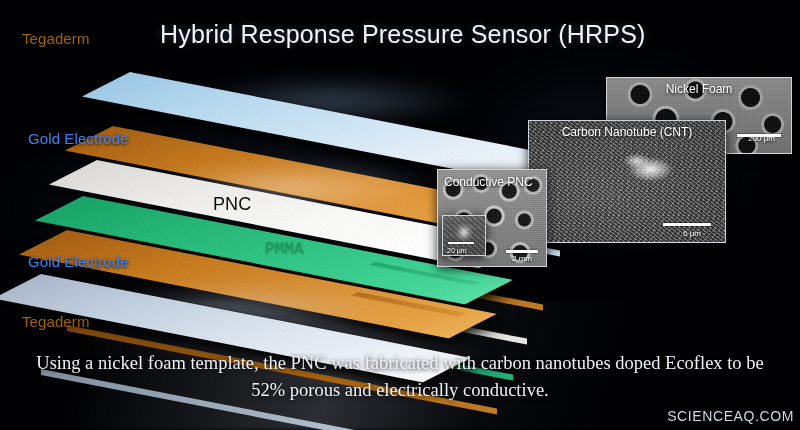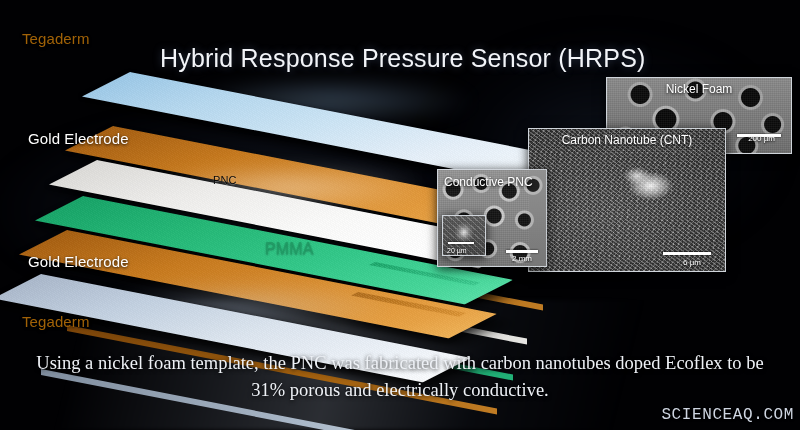--- a/index.html
+++ b/index.html
@@ -43,21 +43,20 @@
   }
   
   #title {
     position: absolute; left: 160px; top: 20px;
     width: 500px;
     color: #f2f4f8;
     font-size: 25px; font-weight: 400;
     letter-spacing: .2px;
     text-shadow: 0 0 8px rgba(140,170,220,.35);
     white-space: nowrap;
-    margin-top: 24px;
   }
   
   #stack { position: absolute; left: 0; top: 0; width: 800px; height: 430px; }
   .layer { position: absolute; }
   .slab {
     position: absolute;
     width: 430px; height: 96px;
     transform: matrix(1, 0.195, -0.50, 0.255, 0, 0);
     transform-origin: 0 0;
     border-radius: 1px;
@@ -97,26 +96,27 @@
     pointer-events: none;
   }
   
   .lbl {
     position: absolute;
     font-size: 15px;
     white-space: nowrap;
     letter-spacing: .1px;
   }
   .lbl-white { color: #a16207; text-shadow: 0 1px 3px rgba(0,0,0,.95); }
-  .lbl-gold  { color: #ffffff; text-shadow: 0 1px 3px rgba(0,0,0,.95); }
+  .lbl-gold  { color: #3b82f6; text-shadow: 0 1px 3px rgba(0,0,0,.95); }
   .lbl-dark  { color: #0a0a0a; text-shadow: 0 1px 1px rgba(255,255,255,.3); }
   .lbl-green {
     color: #1f9a63;
     text-shadow: 0 1px 2px rgba(0,0,0,.45);
     opacity: .92;
+    font-family: Liberation Mono, monospace;
   }
   
   .inset {
     position: absolute;
     border: 1px solid #cfd4da;
     overflow: hidden;
     background: #2b2b2b;
     box-shadow: 0 2px 10px rgba(0,0,0,.8);
   }
   .inset .cap {
@@ -203,23 +203,23 @@
     text-align: center;
     color: #eef1f6;
     font-family: "Liberation Serif", serif;
     font-size: 18.5px;
     line-height: 27px;
     text-shadow: 0 1px 4px rgba(0,0,0,.95);
   }
   #watermark {
     position: absolute; right: 6px; bottom: 6px;
     color: #cfd6e2;
-    font-size: 16px;
+    font-size: 14px;
     letter-spacing: .6px;
-    font-family: Liberation Mono, monospace;
+    font-family: Liberation Sans, sans-serif;
     text-shadow: 0 1px 2px rgba(0,0,0,1);
   }
 </style>
 </head>
 <body>
 
 <div id="stage">
 
   <div class="bg-glow-a"></div>
   <div class="bg-glow-b"></div>
@@ -289,37 +289,37 @@
            background:linear-gradient(103deg,#aab8cb 0%,#c3d1e1 26%,#dde6f0 55%,#eef3f9 82%,#fafcfe 100%);
            box-shadow:0 2px 6px rgba(0,0,0,.5);"></div>
       <div class="edge" style="left:41px; top:369px; background:linear-gradient(103deg,#7f8d9e,#a9b7c7 60%,#ccd8e4);"></div>
     </div>
   </div>
 
   <div class="lbl lbl-white" style="left:22px; top:30px;">Tegaderm</div>
 
   <div class="lbl lbl-gold" style="left:28px; top:130px;">Gold Electrode</div>
 
-  <div class="lbl lbl-dark" style="left:213px; top:174px; font-size:11px;">PNC</div>
+  <div class="lbl lbl-dark" style="left:213px; top:194px; font-size:18px;">PNC</div>
 
   <div class="lbl lbl-green" style="left:265px; top:240px; font-size:16px;">PMMA</div>
 
   <div class="lbl lbl-gold" style="left:28px; top:253px;">Gold Electrode</div>
 
   <div class="lbl lbl-white" style="left:22px; top:313px;">Tegaderm</div>
 
   <div class="inset" style="left:606px; top:77px; width:186px; height:77px;">
     <div class="sem tex-foam"></div>
     <div class="noise"></div>
     <div class="cap">Nickel Foam</div>
     <div class="scalebar" style="right:10px; bottom:16px; width:44px;"></div>
     <div class="scaletxt" style="right:16px; bottom:10px;">200 µm</div>
   </div>
 
-  <div class="inset" style="left:528px; top:128px; width:198px; height:144px;text-decoration:underline;">
+  <div class="inset" style="left:528px; top:120px; width:198px; height:123px;text-decoration:underline;">
     <div class="sem tex-cnt"></div>
     <div class="noise"></div>
     <div class="cap">Carbon Nanotube (CNT)</div>
     <div class="scalebar" style="right:14px; bottom:16px; width:48px;"></div>
     <div class="scaletxt" style="right:24px; bottom:4px;">6 µm</div>
   </div>
 
   <div class="inset" style="left:437px; top:169px; width:110px; height:98px;">
     <div class="sem tex-pnc"></div>
     <div class="noise"></div>
@@ -328,17 +328,17 @@
     <div class="scaletxt" style="right:14px; bottom:3px;">2 mm</div>
 
     <div class="inset" style="left:4px; top:45px; width:44px; height:41px; z-index:6;">
       <div class="sem tex-sub"></div>
       <div class="noise"></div>
       <div class="scalebar" style="left:5px; bottom:11px; width:26px; height:2px;"></div>
       <div class="scaletxt" style="left:4px; bottom:1px; font-size:7px;">20 µm</div>
     </div>
   </div>
 
-  <div id="caption">Using a nickel foam template, the PNC was fabricated with carbon nanotubes doped Ecoflex to be 31% porous and electrically conductive.</div>
+  <div id="caption">Using a nickel foam template, the PNC was fabricated with carbon nanotubes doped Ecoflex to be 52% porous and electrically conductive.</div>
 
   <div id="watermark">SCIENCEAQ.COM</div>
 
 </div>
 
 </body></html>

